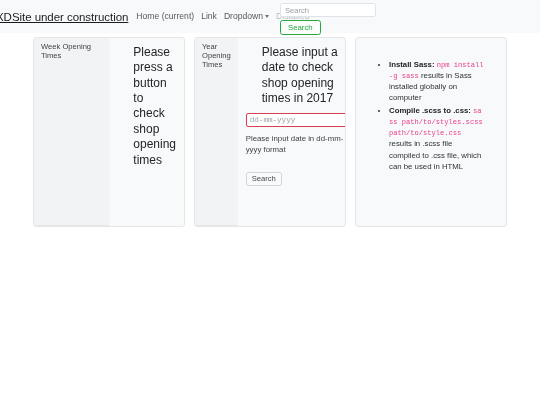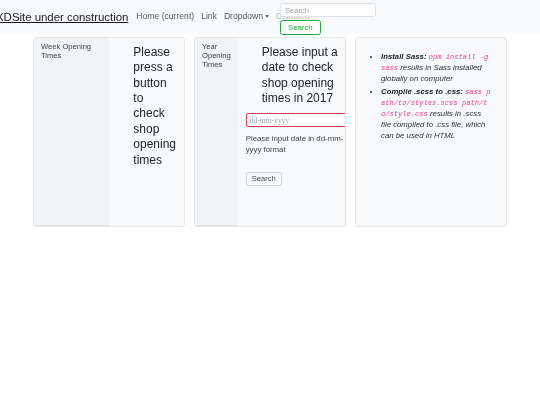--- a/index.html
+++ b/index.html
@@ -149,43 +149,42 @@
     white-space: nowrap;
   }
 
   
   .date-input {
     width: 101px; height: 14px;
     border: 1px solid #d9404f;
     border-radius: 2px;
     background: #ffffff;
     font-size: 7.6px;
-    font-family: Liberation Serif, serif;
+    font-family: Liberation Mono, monospace;
     color: #3a3d40;
     padding: 0 3px;
     outline: none;
     display: block;
   }
   .date-input::placeholder { color: #9aa0a6; }
   .help-text {
     font-size: 7.8px;
     color: #3f4245;
     line-height: 1.35;
     margin: 7px 0 12px 0;
     max-width: 122px;
   }
 
   
   .scss-list {
-    margin: 6px;
+    margin: 14px;
     padding-left: 11px;
     font-size: 7.8px;
     color: #2f3235;
     line-height: 1.42;
-    font-style: italic;
   }
   .scss-list li { margin-bottom: 2px; }
   .scss-list b { font-weight: bold; color: #212529; }
   code {
     font-family: "Liberation Mono", monospace;
     font-size: 7.1px;
     color: #e83e8c;
     word-break: break-all;
   }
 </style>

